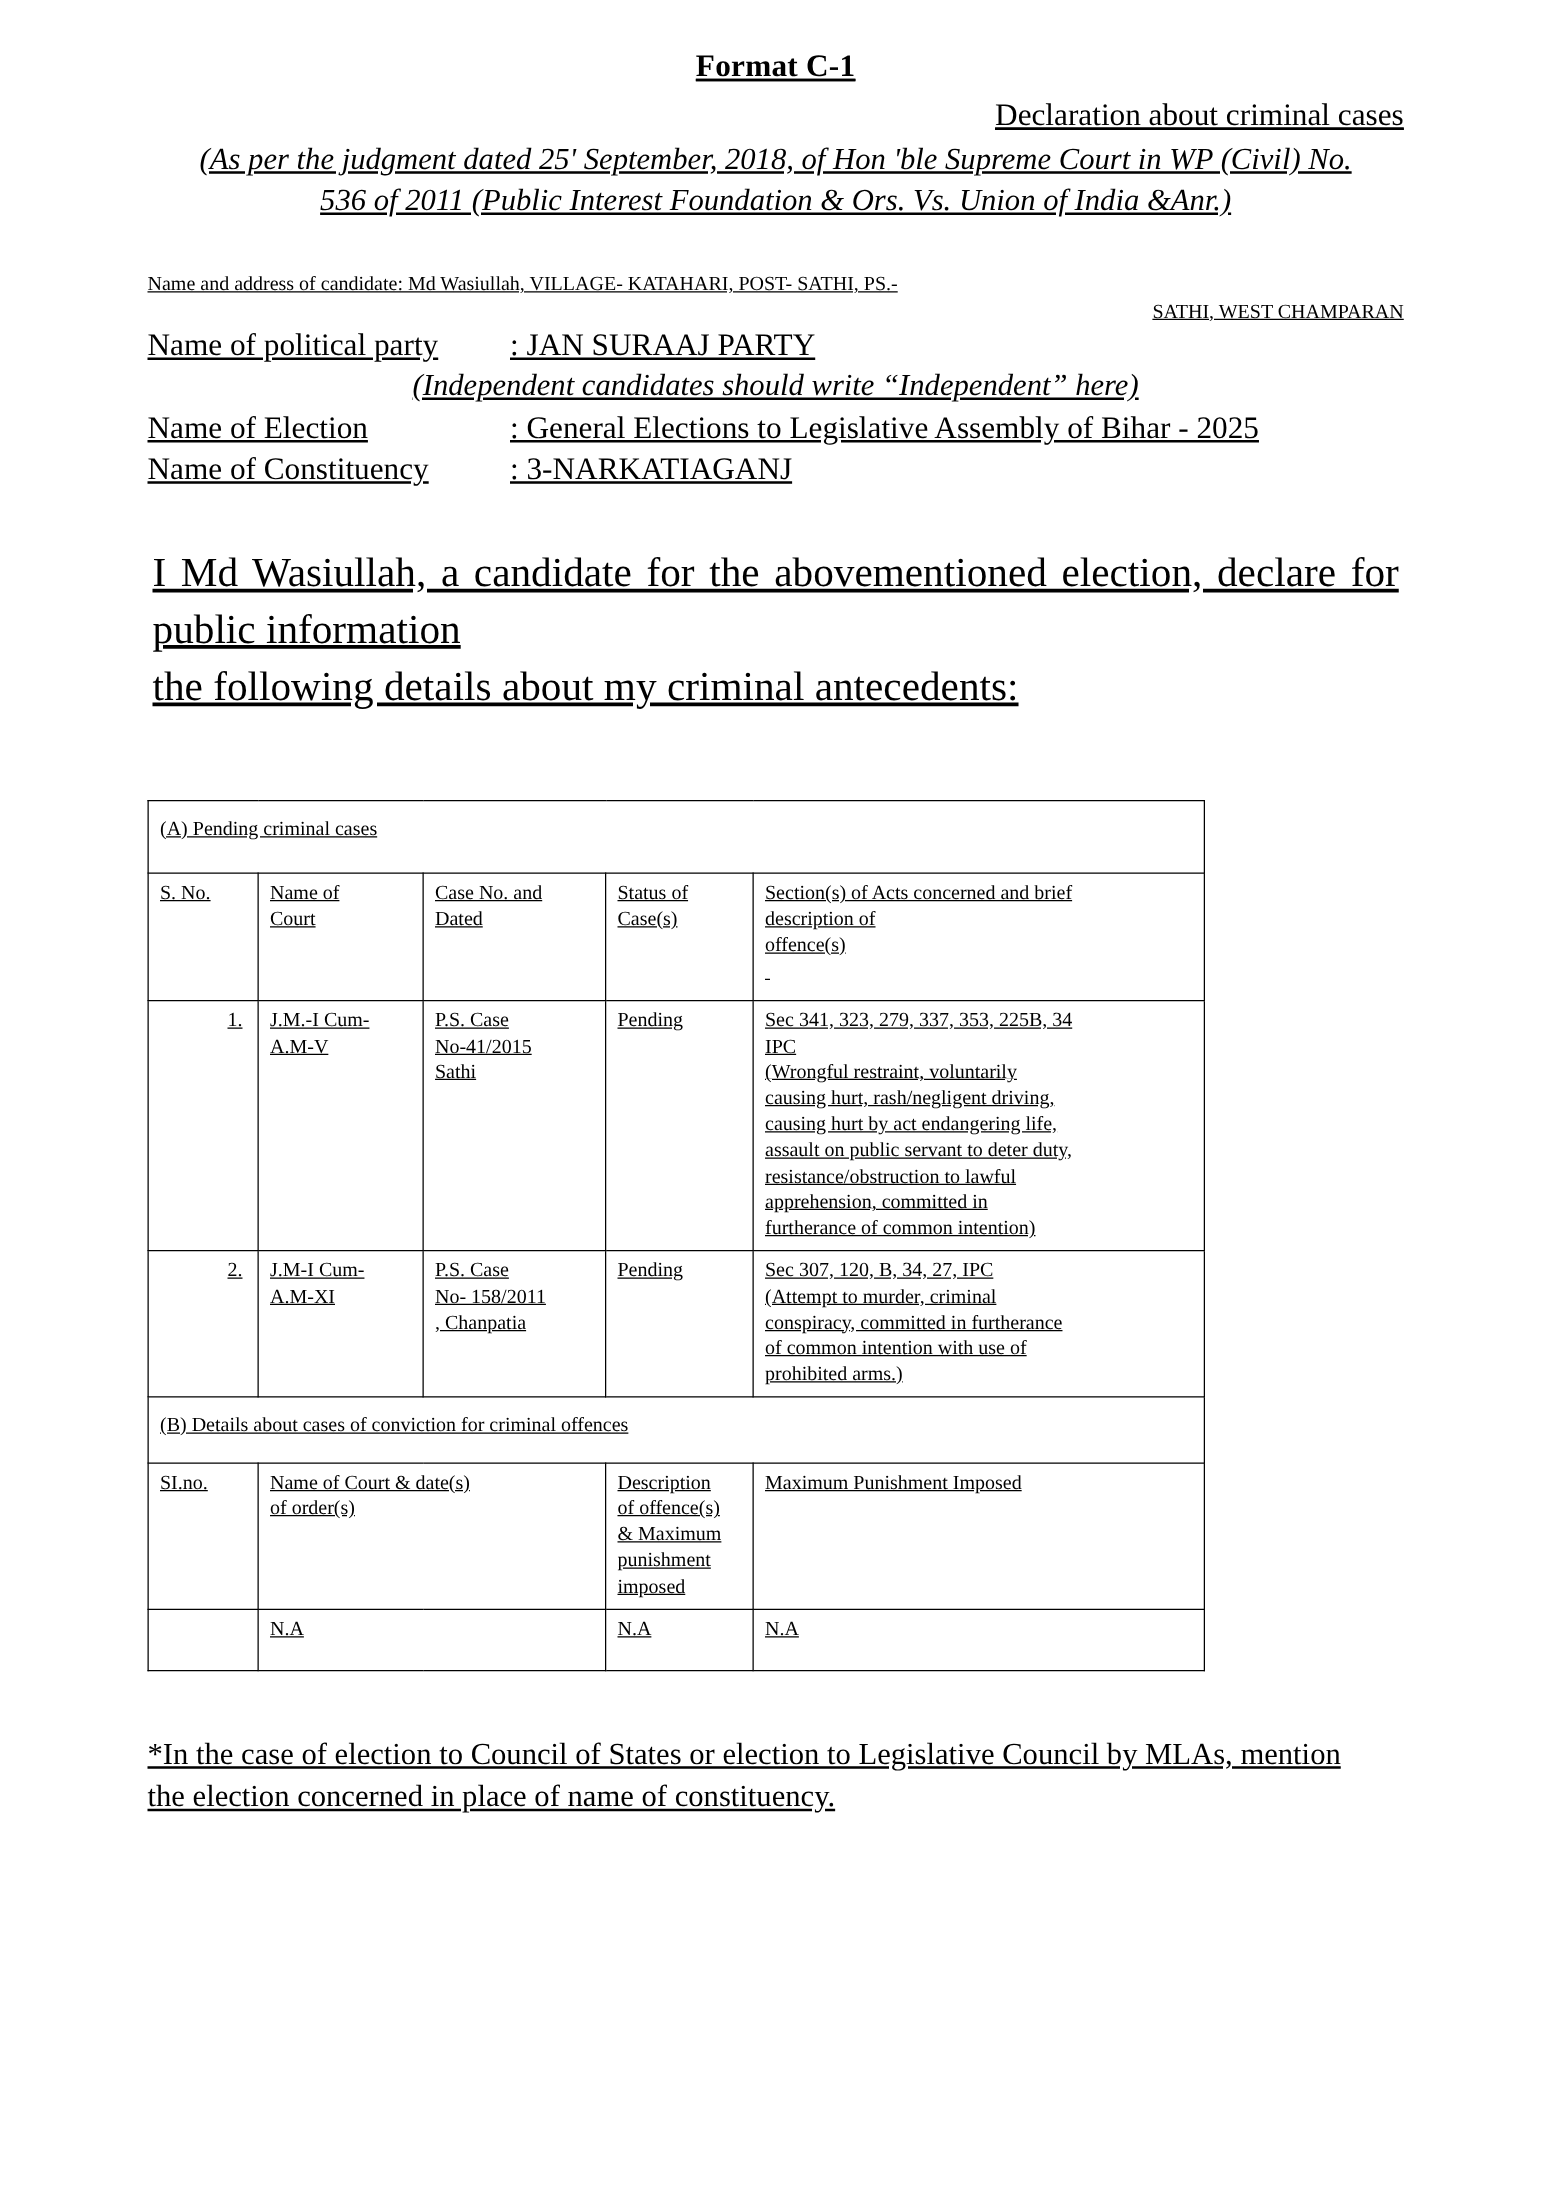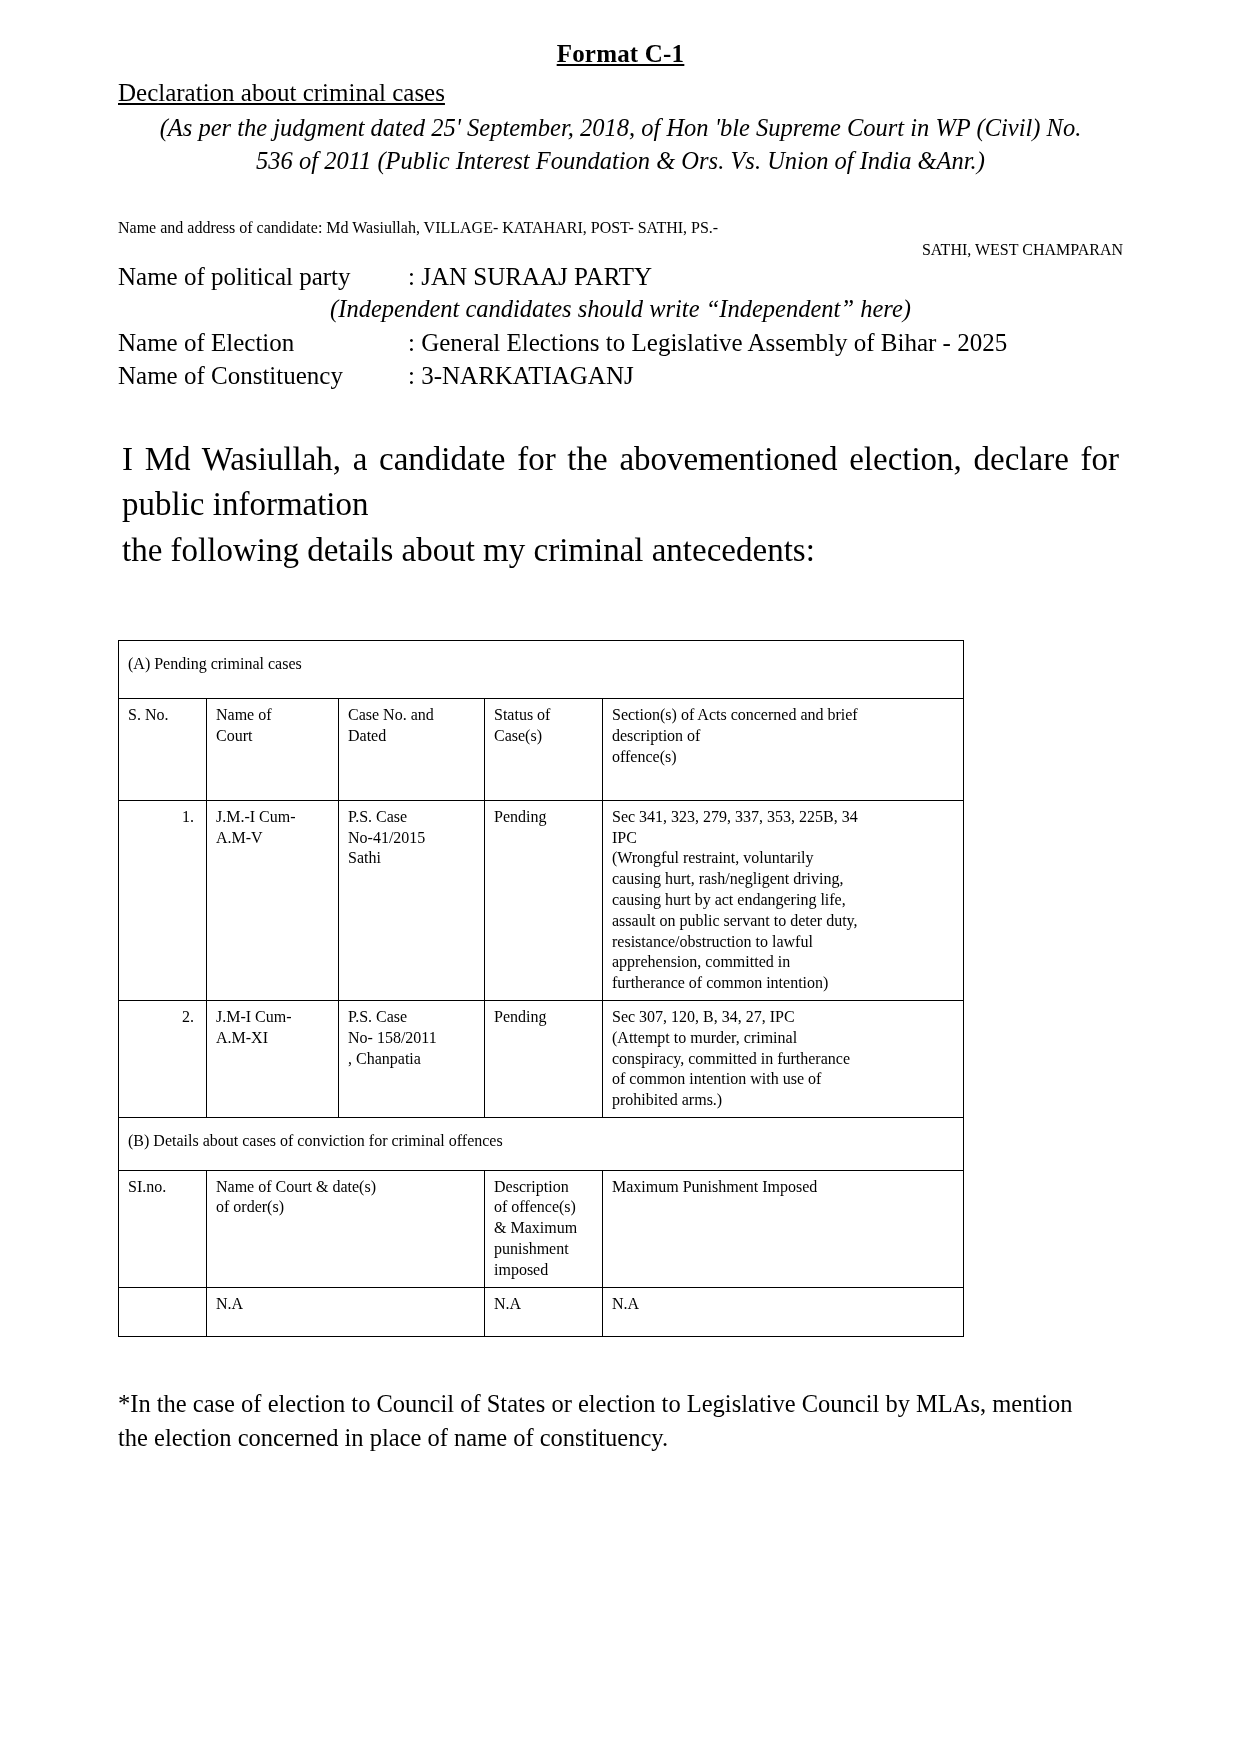--- a/index.html
+++ b/index.html
@@ -13,37 +13,39 @@
     font-family: "Liberation Serif", "DejaVu Serif", serif;
     color: #000000;
     -webkit-font-smoothing: antialiased;
   }
   .page {
     position: relative;
     width: 1241px;
     height: 1754px;
     box-sizing: border-box;
     padding: 38px 118px 0 118px;
+    text-decoration: underline;
   }
 
   
   .doc-title {
     text-align: center;
     font-size: 25px;
     font-weight: bold;
     text-decoration: underline;
     letter-spacing: 0.2px;
     margin: 0 0 8px 0;
     line-height: 1.25;
   }
   .section-heading {
     font-size: 25px;
     text-decoration: underline;
     margin: 0 0 2px 0;
     line-height: 1.3;
+    text-align: right;
   }
   .italic-note {
     font-size: 24.5px;
     font-style: italic;
     line-height: 1.34;
     margin: 0;
     text-align: center;
   }
 
   

